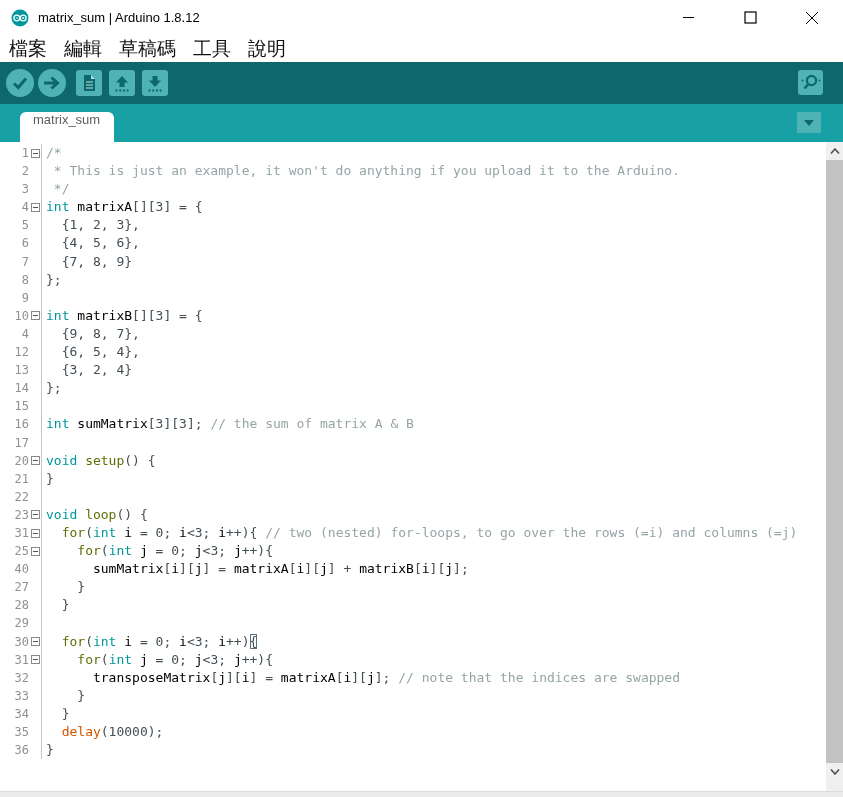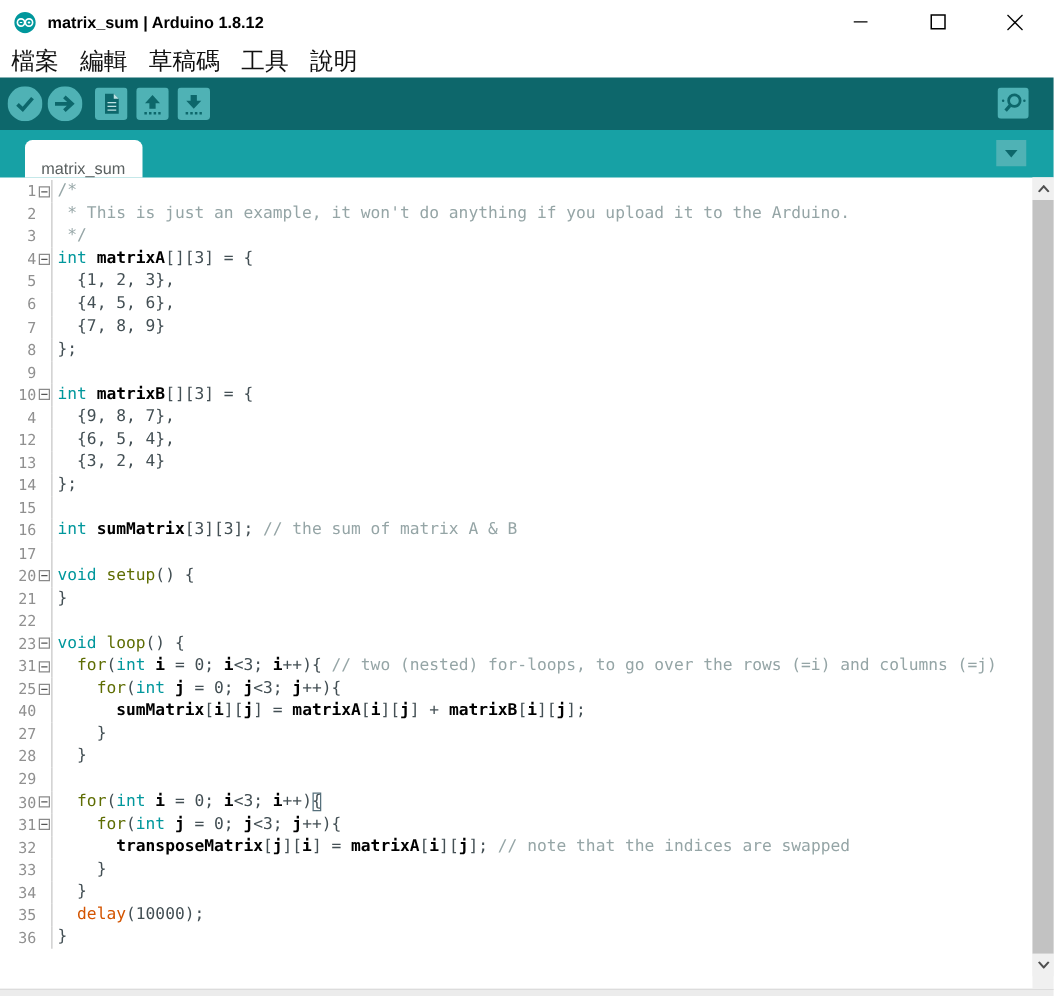--- a/index.html
+++ b/index.html
@@ -8,56 +8,56 @@
     background:#ffffff;
     font-family:"Liberation Sans", sans-serif;
     -webkit-font-smoothing:antialiased;
   }
   :root{
     --toolbar-bg:#0d676b; --tabstrip-bg:#17a1a5; --btn-fill:#4fb2b5;
     --kw-type:#00979C; --kw-struct:#5E6D03; --fn:#D35400;
     --comment:#95A5A6; --plain:#434F54; --linenum:#909090;
   }
   
-  .titlebar{height:35px;background:#fff;display:flex;align-items:center;padding-left:11px;font-weight:bold;}
+  .titlebar{height:35px;background:#fff;display:flex;align-items:center;padding-left:11px;}
   .app-icon{width:18px;height:18px;flex:0 0 auto;}
   .title-text{margin-left:9px;font-size:13px;color:#000;}
   .win-controls{margin-left:auto;display:flex;height:35px;}
   .win-btn{width:62px;height:35px;display:flex;align-items:center;justify-content:center;background:#fff;border:none;padding:0;}
   
   .menubar{height:27px;background:#fff;display:flex;align-items:center;padding-left:9px;}
   .menu-item{font-size:19px;color:#111;margin-right:17px;cursor:default;}
   
   .toolbar{height:42px;background:var(--toolbar-bg);position:relative;}
   .tb-btn{position:absolute;padding:0;border:none;background:transparent;line-height:0;}
   
   .tabstrip{height:38px;background:var(--tabstrip-bg);position:relative;}
   .tab{position:absolute;left:20px;bottom:0;height:30px;background:#fff;
-       border-radius:6px 6px 0 0;display:flex;align-items:flex-end;
+       border-radius:6px 6px 0 0;display:flex;align-items:flex-start;
        padding:0 14px 0 13px;font-size:13px;color:#5a6060;}
   .tab-dd{position:absolute;right:22px;top:8px;width:24px;height:21px;background:var(--btn-fill);
           border:none;display:flex;align-items:center;justify-content:center;padding:0;}
   
   .editor{height:649px;display:flex;background:#fff;}
   .code-col{flex:1;overflow:hidden;padding-top:2px;
             font-family:"DejaVu Sans Mono", monospace;font-size:13px;line-height:18.1px;}
   .line{display:flex;height:18.1px;align-items:center;}
   .gut{width:41px;flex:0 0 41px;align-self:stretch;border-right:1px solid #c6c6c6;
        display:flex;align-items:center;justify-content:flex-end;
        color:var(--linenum);font-size:12px;}
   .foldslot{width:12px;flex:0 0 12px;display:flex;align-items:center;justify-content:center;}
   .fm{width:9px;height:9px;border:1px solid #8a8a8a;position:relative;background:#fff;box-sizing:border-box;}
   .fm::after{content:"";position:absolute;top:3px;left:1px;width:5px;border-top:1px solid #555;}
   .codeline{white-space:pre;padding-left:4px;color:var(--plain);}
   .tk-p{color:var(--plain);}
   .tk-c{color:var(--comment);}
   .tk-t{color:var(--kw-type);}
   .tk-s{color:var(--kw-struct);}
   .tk-f{color:var(--fn);}
-  .tk-i{color:#000;font-weight:bold;}
+  .tk-i{color:#000;font-weight:normal;}
   .tk-b{color:var(--plain);outline:1px solid #56707c;outline-offset:-1px;}
   
   .sbar{width:17px;flex:0 0 17px;background:#f0f0f0;position:relative;}
   .sb-btn{position:absolute;left:0;width:17px;height:18px;background:#f0f0f0;border:none;padding:0;
           display:flex;align-items:center;justify-content:center;}
   .sb-up{top:0;}
   .sb-down{top:621px;}
   .sb-thumb{position:absolute;left:0;top:18px;width:17px;height:603px;background:#c2c2c2;}
   
   .statusstrip{height:6px;background:#ececec;border-top:1px solid #dcdcdc;box-sizing:border-box;}

